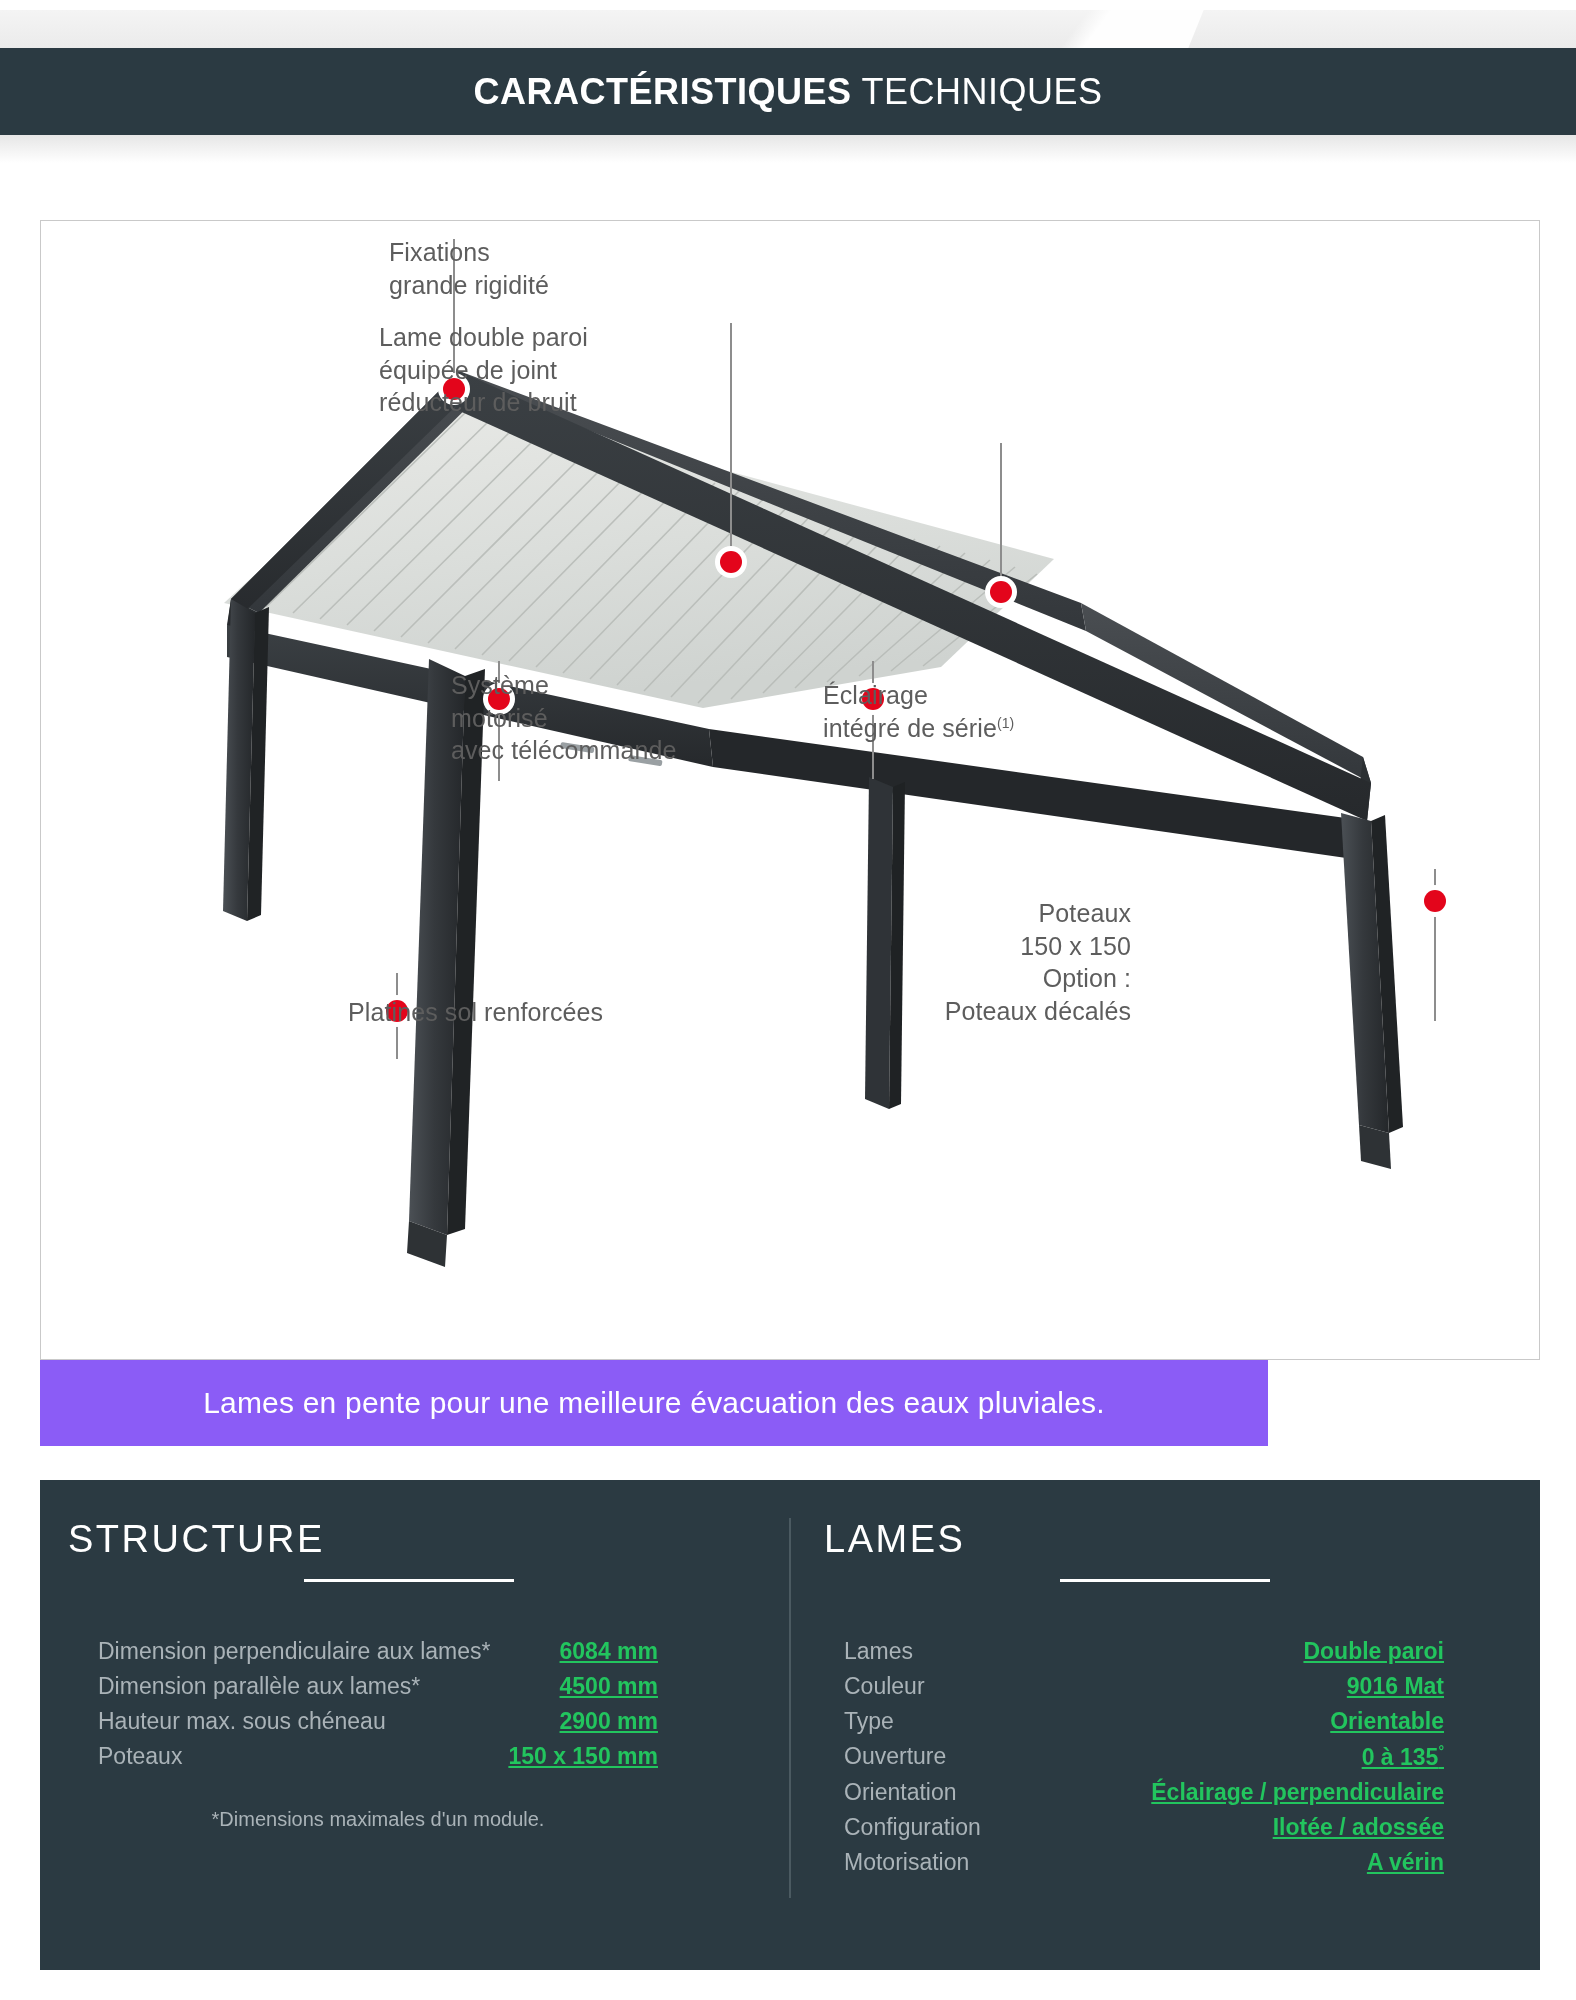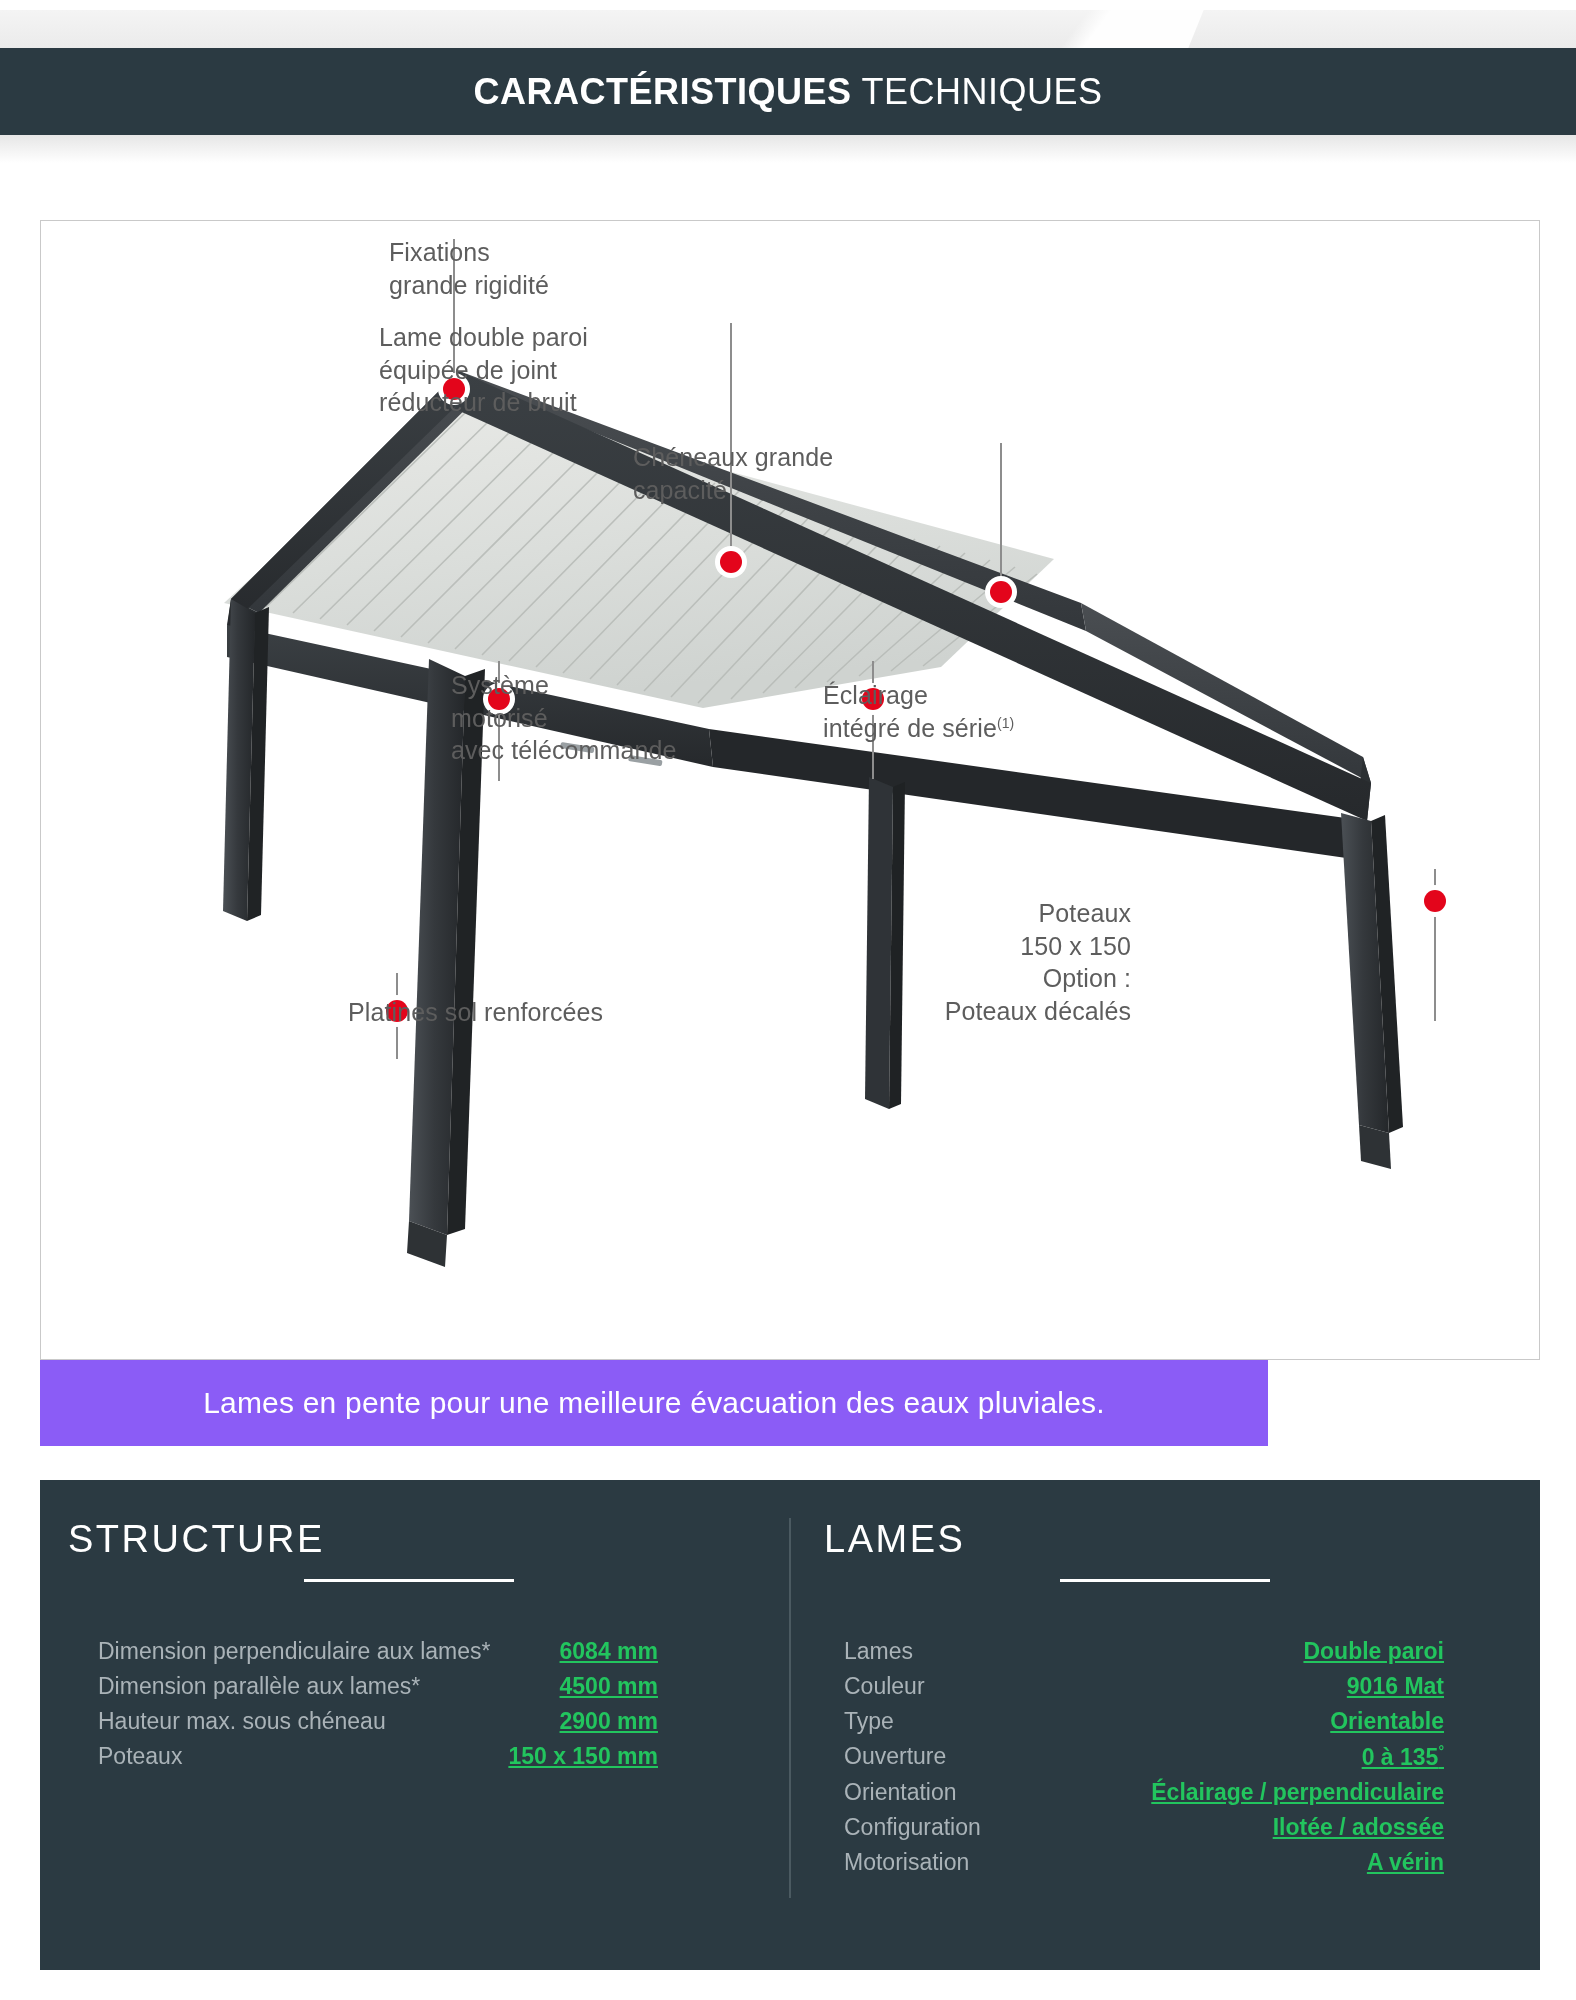--- a/index.html
+++ b/index.html
@@ -274,22 +274,20 @@
         </g>
       </svg>
 
       <div class="callout" style="left:348px; top:15px;">Fixations
 grande rigidité</div>
 
       <div class="callout" style="left:338px; top:100px;">Lame double paroi
 équipée de joint
 réducteur de bruit</div>
 
-      <div class="callout" style="left:592px; top:220px;">Chéneaux grande
-capacité</div>
 
       <div class="callout" style="left:410px; top:448px;">Système
 motorisé
 avec télécommande</div>
 
       <div class="callout" style="left:782px; top:458px;"><span>Éclairage
 intégré de série</span><sup>(1)</sup></div>
 
       <div class="callout right-al" style="left:790px; top:676px; width:300px;">Poteaux
 150 x 150
@@ -324,20 +322,21 @@
             <span class="spec-value">4500 mm</span>
           </div>
           <div class="spec-row">
             <span class="spec-label">Hauteur max. sous chéneau</span>
             <span class="spec-value">2900 mm</span>
           </div>
           <div class="spec-row">
             <span class="spec-label">Poteaux</span>
             <span class="spec-value">150 x 150 mm</span>
           </div>
+          <div class="spec-note">*Dimensions maximales d'un module.</div>
         </div>
       </div>
 
       <div class="spec-col right">
         <div class="col-head">
           <h2>LAMES</h2>
           <div class="rule"></div>
         </div>
         <div class="spec-list">
           <div class="spec-row">

